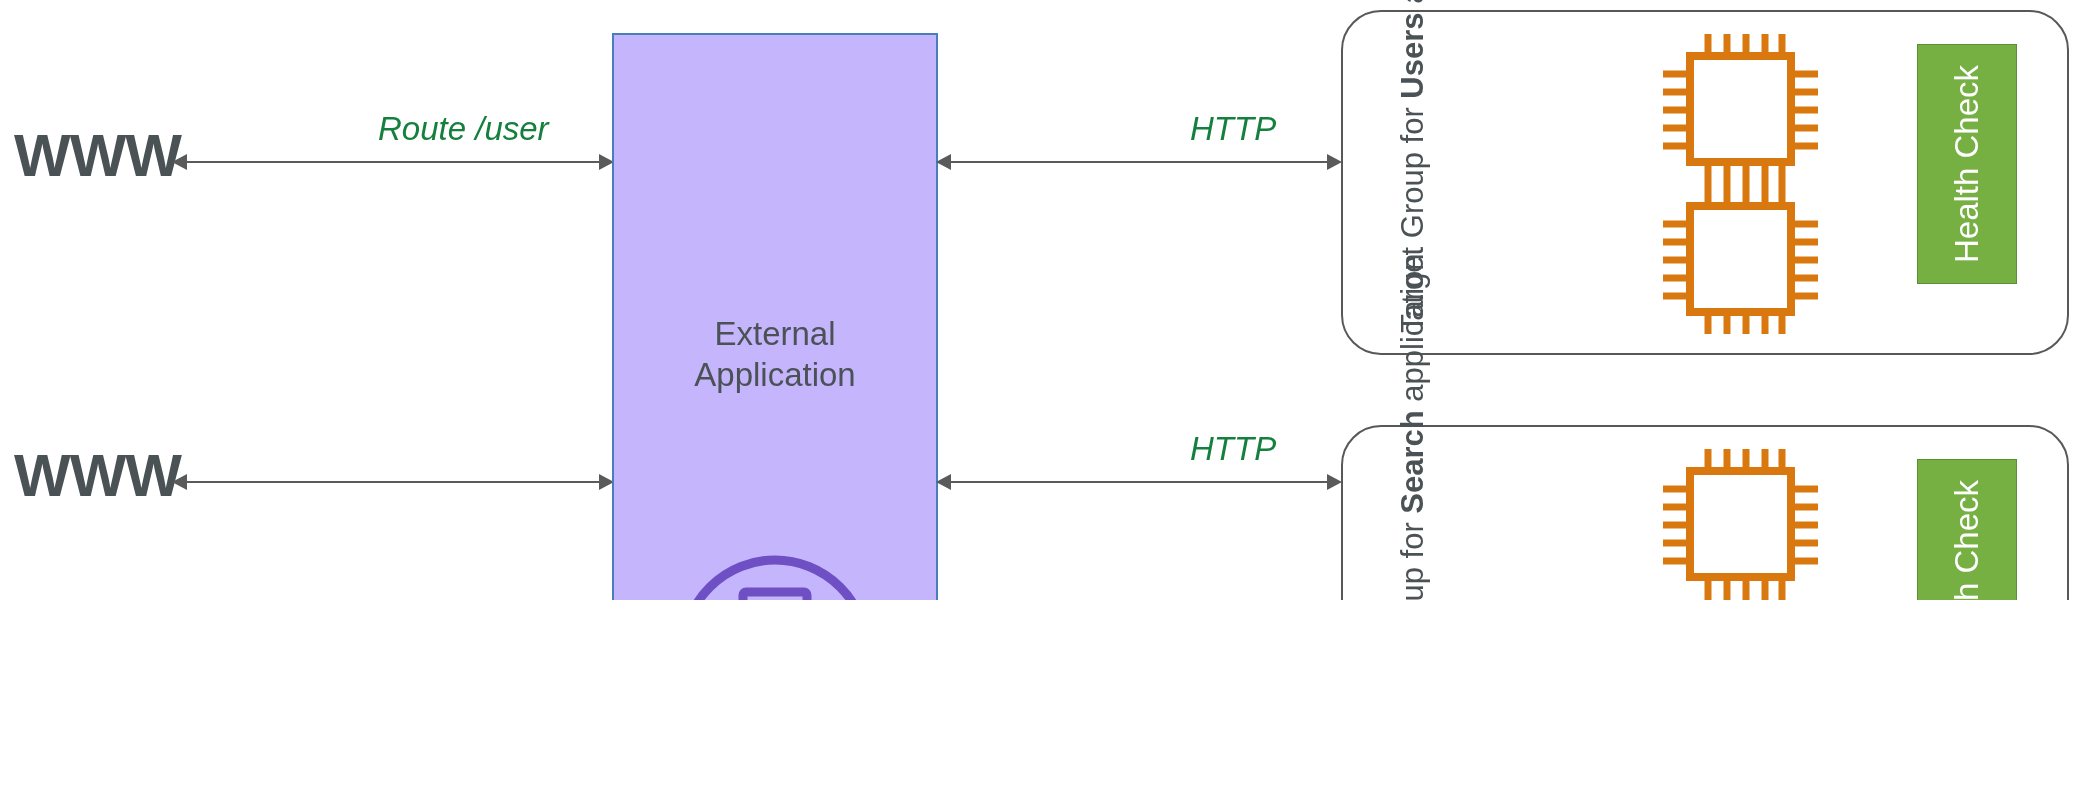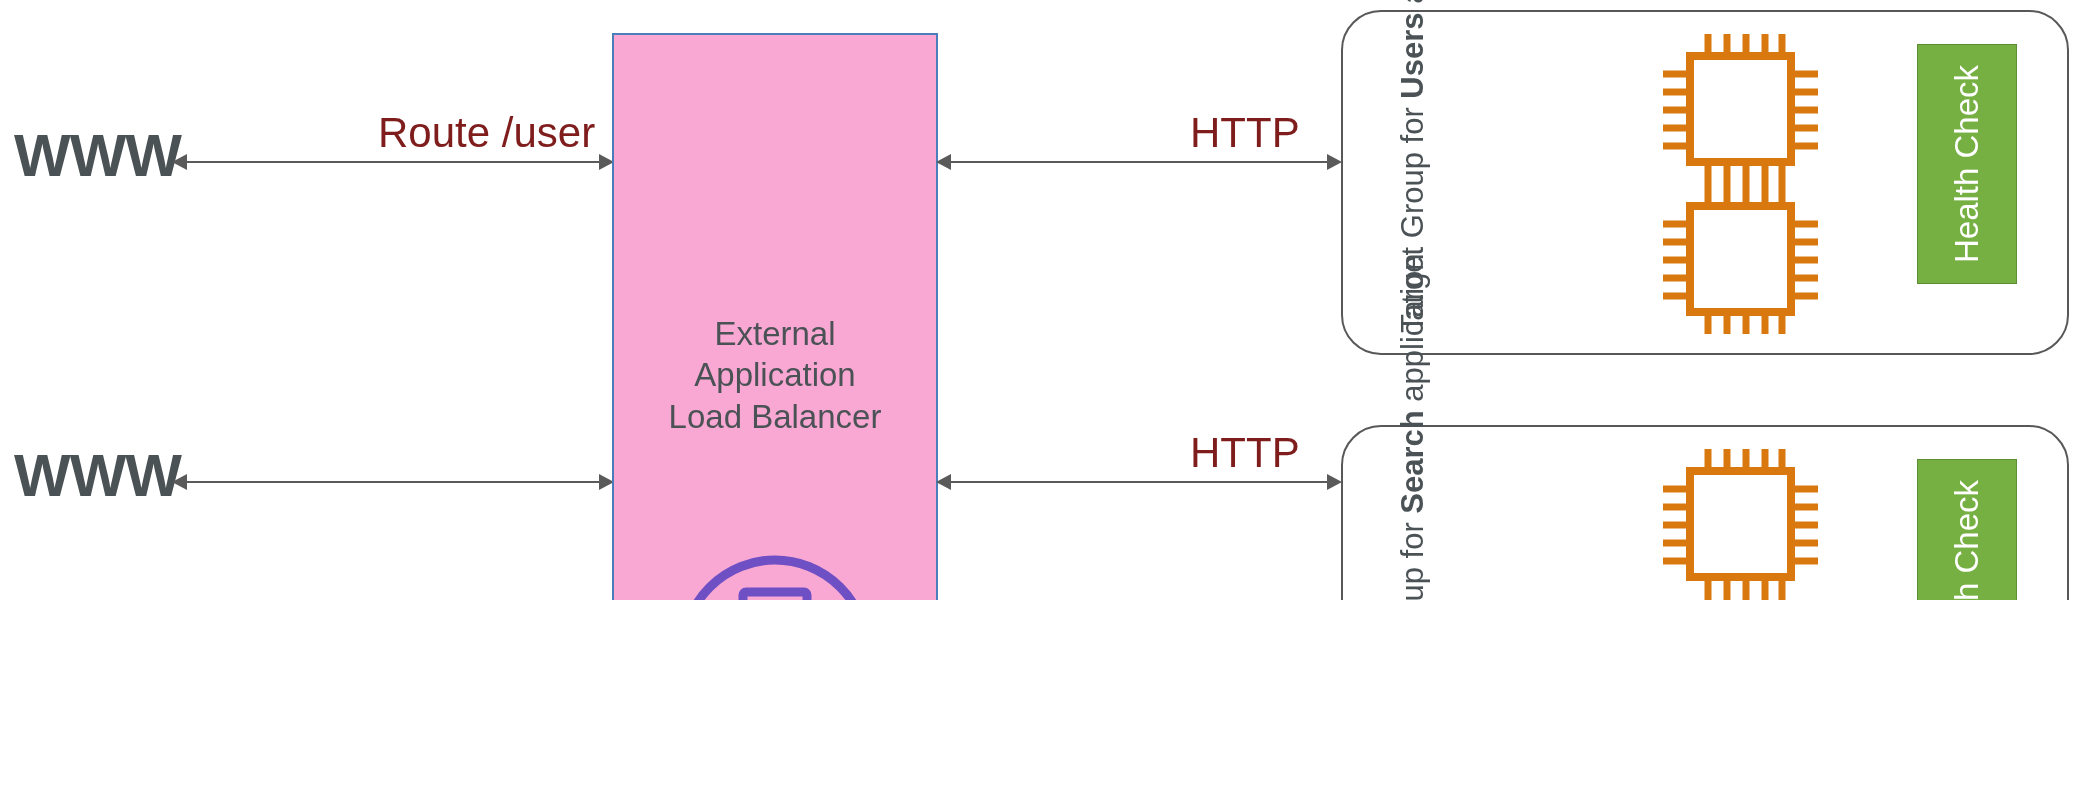--- a/index.html
+++ b/index.html
@@ -57,45 +57,46 @@
   .arrow .head-left {
     left: 0;
     border-right: 15px solid #5a5a5a;
   }
   .arrow .head-right {
     right: 0;
     border-left: 15px solid #5a5a5a;
   }
   .arrow-label {
     position: absolute;
-    font-size: 42px;
-    color: #7f1d1d;
+    font-size: 33px;
+    color: #15803d;
     white-space: nowrap;
     line-height: 1;
+    font-style: italic;
   }
 
   .arrow-user    { left: 172px;  top: 150px; width: 442px; }
   .arrow-search  { left: 172px;  top: 470px; width: 442px; }
   .arrow-http-1  { left: 936px;  top: 150px; width: 406px; }
   .arrow-http-2  { left: 936px;  top: 470px; width: 406px; }
 
   .label-user    { left: 378px;  top: 112px; }
   .label-search  { left: 345px;  top: 432px; }
   .label-http-1  { left: 1190px; top: 112px; }
   .label-http-2  { left: 1190px; top: 432px; }
 
   
   .lb-box {
     position: absolute;
     left: 612px;
     top: 33px;
     width: 326px;
     height: 757px;
     border: 2px solid #4a7ebb;
-    background: #f9a8d4;
+    background: #c4b5fd;
     box-sizing: border-box;
   }
   .lb-title {
     position: absolute;
     left: 0;
     right: 0;
     top: 278px;
     text-align: center;
     font-size: 33px;
     line-height: 1.25;
@@ -193,21 +194,20 @@
   <div class="arrow arrow-search">
     <div class="head head-left"></div>
     <div class="shaft"></div>
     <div class="head head-right"></div>
   </div>
 
   <div class="lb-box">
     <div class="lb-title">
       <div>External</div>
       <div>Application</div>
-      <div>Load Balancer</div>
     </div>
 
     <div class="lb-icon-wrap">
       <svg viewBox="0 0 200 200" width="200" height="200" xmlns="http://www.w3.org/2000/svg">
         <circle cx="100" cy="100" r="92" fill="none" stroke="#6f4fc4" stroke-width="9"></circle>
 
         <rect x="68" y="40" width="64" height="42" rx="3" fill="none" stroke="#6f4fc4" stroke-width="9"></rect>
 
         <line x1="100" y1="82" x2="100" y2="100" stroke="#6f4fc4" stroke-width="9"></line>
 

